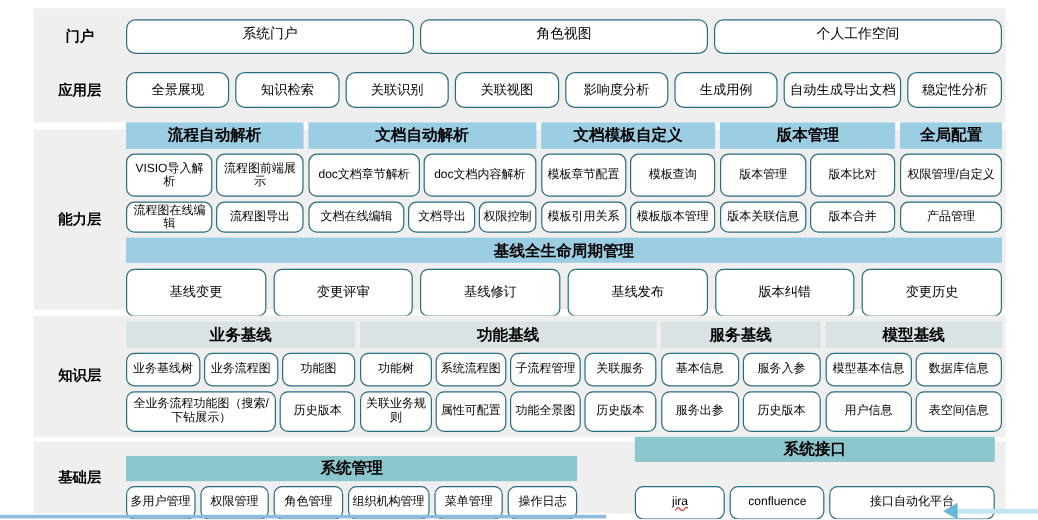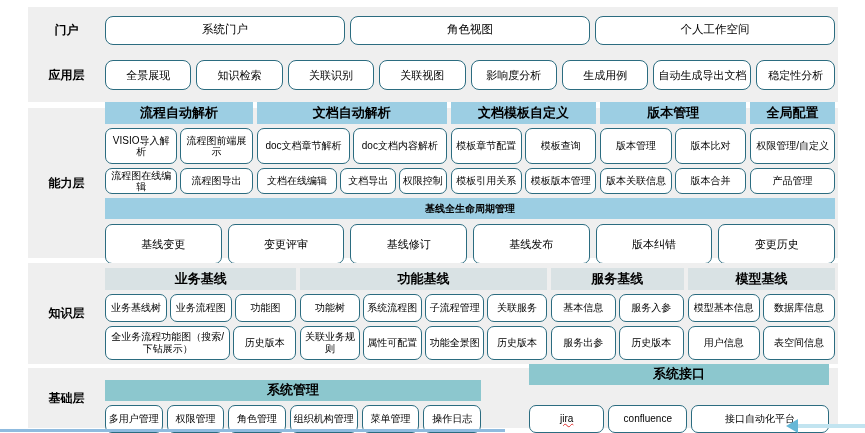--- a/index.html
+++ b/index.html
@@ -37,21 +37,21 @@
   .grp-row{display:flex; gap:3px;}
   .grp-row .box{flex:1;}
   .cap-groups{display:flex; gap:4px; height:92px;}
   .cap-row1{height:36px;}
   .cap-row2{height:26px;}
   .kn-groups{display:flex; gap:4px; height:92px;}
   .kn-row1{height:28px;}
   .kn-row2{height:34px;}
   .baseline-band{
     margin-top:4px; height:21px; background:#9CCEE3; display:flex;
-    align-items:center; justify-content:center; font-weight:bold; font-size:10px;
+    align-items:center; justify-content:center; font-weight:bold; font-size:13px;
   }
   .baseline-row{display:flex; gap:6px; margin-top:5px;}
   .baseline-row .box{flex:1; height:40px; border-radius:7px;}
   .fd-groups{display:flex; justify-content:space-between; padding-right:9px;}
   .fd .grp-row{margin-top:4px; gap:4px;}
   .fd .box{height:28px;}
   .spell-error{text-decoration:underline; text-decoration-style:wavy; text-decoration-color:#e03030; text-decoration-thickness:1px;}
   .corner-cut{
     position:absolute; top:-22px; left:-22px; width:44px; height:44px;
     background:#fff; transform:rotate(45deg); z-index:5;

